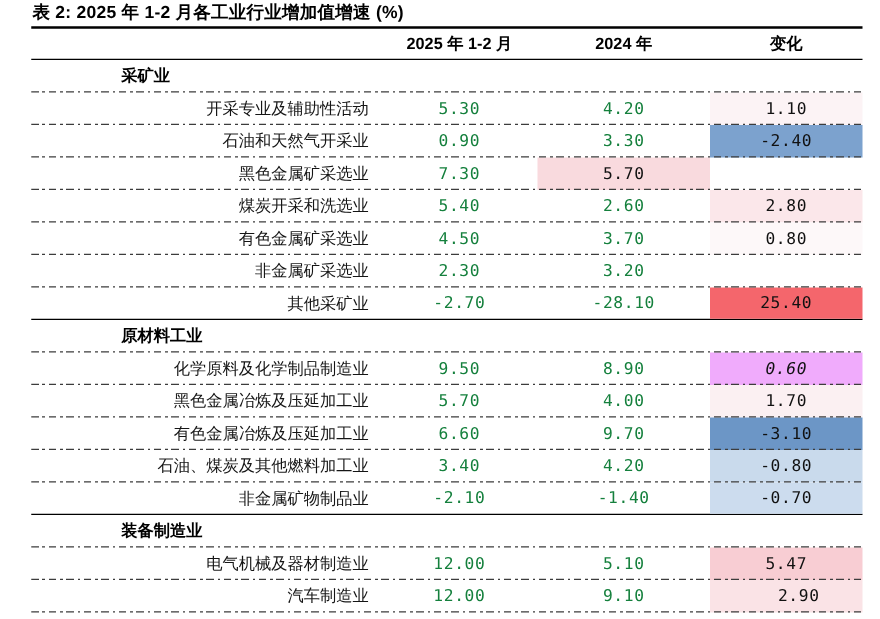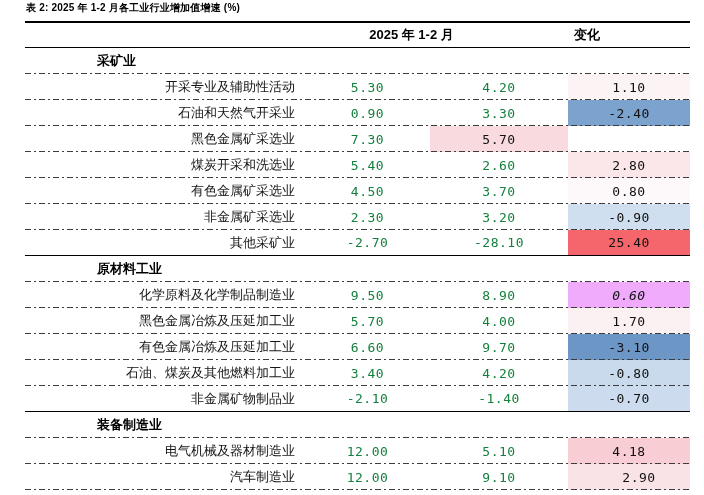--- a/index.html
+++ b/index.html
@@ -6,32 +6,32 @@
   html,body { background:#ffffff; }
   body {
     width:704px; height:495px; overflow:hidden;
     font-family:"Liberation Sans","DejaVu Sans",sans-serif;
     color:#1a1a1a;
   }
   .page { position:relative; width:704px; height:495px; background:#fff; }
 
   .doc-title {
     position:absolute; left:26px; top:1px;
-    font-size:10px; font-weight:bold; color:#000;
+    font-size:14px; font-weight:bold; color:#000;
     letter-spacing:0.2px; white-space:nowrap;
   }
 
   .table-wrap { position:absolute; left:25px; top:21px; width:665px; }
 
   .header-row {
     display:grid; grid-template-columns:280px 125px 138px 1fr;
     height:27px; align-items:center;
     border-top:2.5px solid #000;
     border-bottom:1.5px solid #000;
-    font-weight:bold; font-size:13px; color:#000;gap:44px;
+    font-weight:bold; font-size:13px; color:#000;
   }
   .header-row .hc { text-align:center; white-space:nowrap; }
 
   .t-row {
     display:grid; grid-template-columns:280px 125px 138px 1fr;
     height:26px; align-items:stretch; position:relative;
     font-size:13px;
   }
   .t-row::after {
     content:""; position:absolute; left:0; right:0; bottom:0; height:1px; z-index:3;
@@ -75,20 +75,21 @@
 
 <div class="page">
 
   <div class="doc-title">表 2: 2025 年 1-2 月各工业行业增加值增速 (%)</div>
 
   <div class="table-wrap">
 
     <div class="header-row">
       <div class="hc"></div>
       <div class="hc">2025 年 1-2 月</div>
+      <div class="hc">2024 年</div>
       <div class="hc">变化</div>
     </div>
 
     <div id="table-body">
         <div class="section-row">
     <span>采矿业</span>
   </div>
         <div class="t-row">
     <div class="cell c-label">开采专业及辅助性活动</div>
     <div class="cell c-num">5.30</div>
@@ -115,21 +116,20 @@
         <div class="t-row">
     <div class="cell c-label">有色金属矿采选业</div>
     <div class="cell c-num">4.50</div>
     <div class="cell c-num">3.70</div>
     <div class="cell c-change" style="background: rgb(253, 248, 249);">0.80</div>
   </div>
         <div class="t-row">
     <div class="cell c-label">非金属矿采选业</div>
     <div class="cell c-num">2.30</div>
     <div class="cell c-num">3.20</div>
-    <div class="cell c-change" style="background: rgb(207, 223, 239);">-0.90</div>
   </div>
         <div class="t-row section-end">
     <div class="cell c-label">其他采矿业</div>
     <div class="cell c-num">-2.70</div>
     <div class="cell c-num">-28.10</div>
     <div class="cell c-change" style="background: rgb(244, 102, 108);">25.40</div>
   </div>
         <div class="section-row">
     <span>原材料工业</span>
   </div>
@@ -163,21 +163,21 @@
     <div class="cell c-num">-1.40</div>
     <div class="cell c-change" style="background: rgb(204, 220, 238);">-0.70</div>
   </div>
         <div class="section-row">
     <span>装备制造业</span>
   </div>
         <div class="t-row">
     <div class="cell c-label">电气机械及器材制造业</div>
     <div class="cell c-num">12.00</div>
     <div class="cell c-num">5.10</div>
-    <div class="cell c-change" style="background: rgb(248, 205, 211);">4.18</div>
+    <div class="cell c-change" style="background: rgb(248, 205, 211);">5.47</div>
   </div>
         <div class="t-row">
     <div class="cell c-label">汽车制造业</div>
     <div class="cell c-num">12.00</div>
     <div class="cell c-num">9.10</div>
     <div class="cell c-change" style="background: rgb(250, 227, 230); padding-left: 20px;">2.90</div>
   </div>
       </div>
 
   </div>

